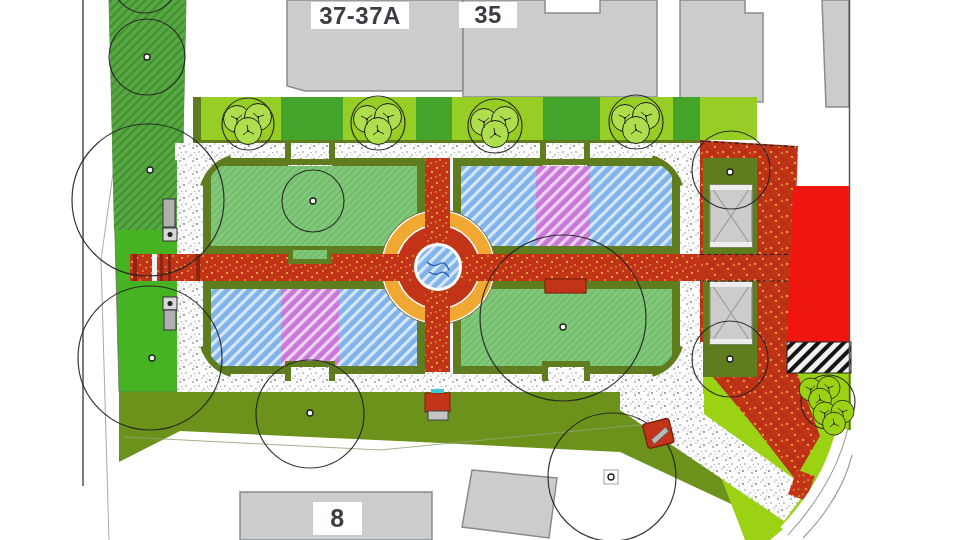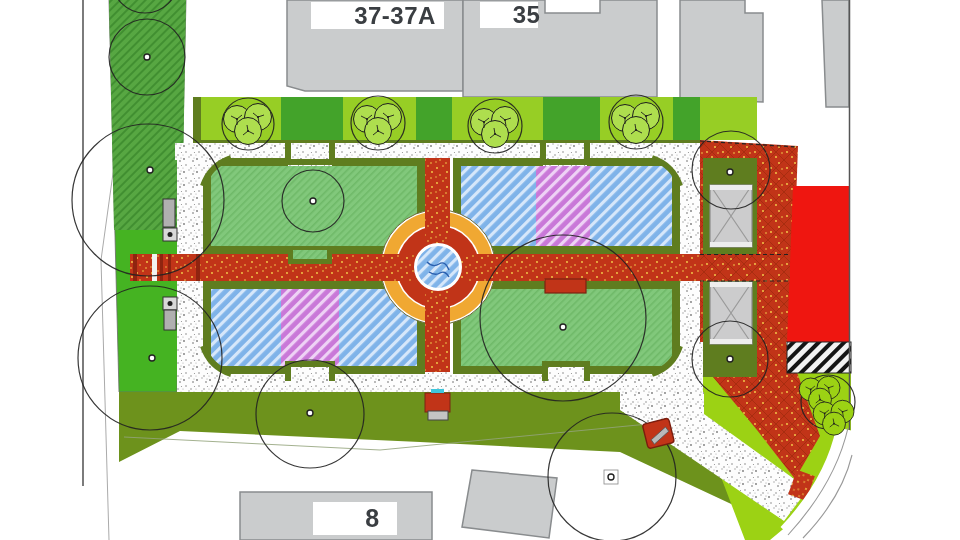--- a/index.html
+++ b/index.html
@@ -1,23 +1,23 @@
 <!DOCTYPE html>
 <html><head>
 <meta charset="utf-8">
 <style>
   html,body{margin:0;padding:0;background:#fff;}
   .canvas{position:relative;width:960px;height:540px;background:#ffffff;overflow:hidden;
           font-family:"Liberation Sans",sans-serif;}
   .canvas svg{position:absolute;left:0;top:0;}
   .bldg-label{position:absolute;background:#ffffff;color:#3a3e42;display:flex;
               align-items:center;justify-content:center;font-weight:600;
-              letter-spacing:0.5px;line-height:1;padding-left:35px;}
+              letter-spacing:0.5px;line-height:1;}
   #lbl-37{left:311px;top:2px;width:98px;height:27px;font-size:24px;}
-  #lbl-35{left:480px;top:2px;width:23px;height:26px;font-size:24px;}
+  #lbl-35{left:459px;top:2px;width:58px;height:26px;font-size:24px;}
   #lbl-15{left:313px;top:502px;width:49px;height:33px;font-size:25px;}
 </style>
 </head>
 <body>
 
 <div class="canvas">
 <svg width="960" height="540" viewBox="0 0 960 540">
 <defs>
   <pattern id="stip" width="13" height="13" patternUnits="userSpaceOnUse">
     <rect width="13" height="13" fill="#fdfdfd"></rect>

